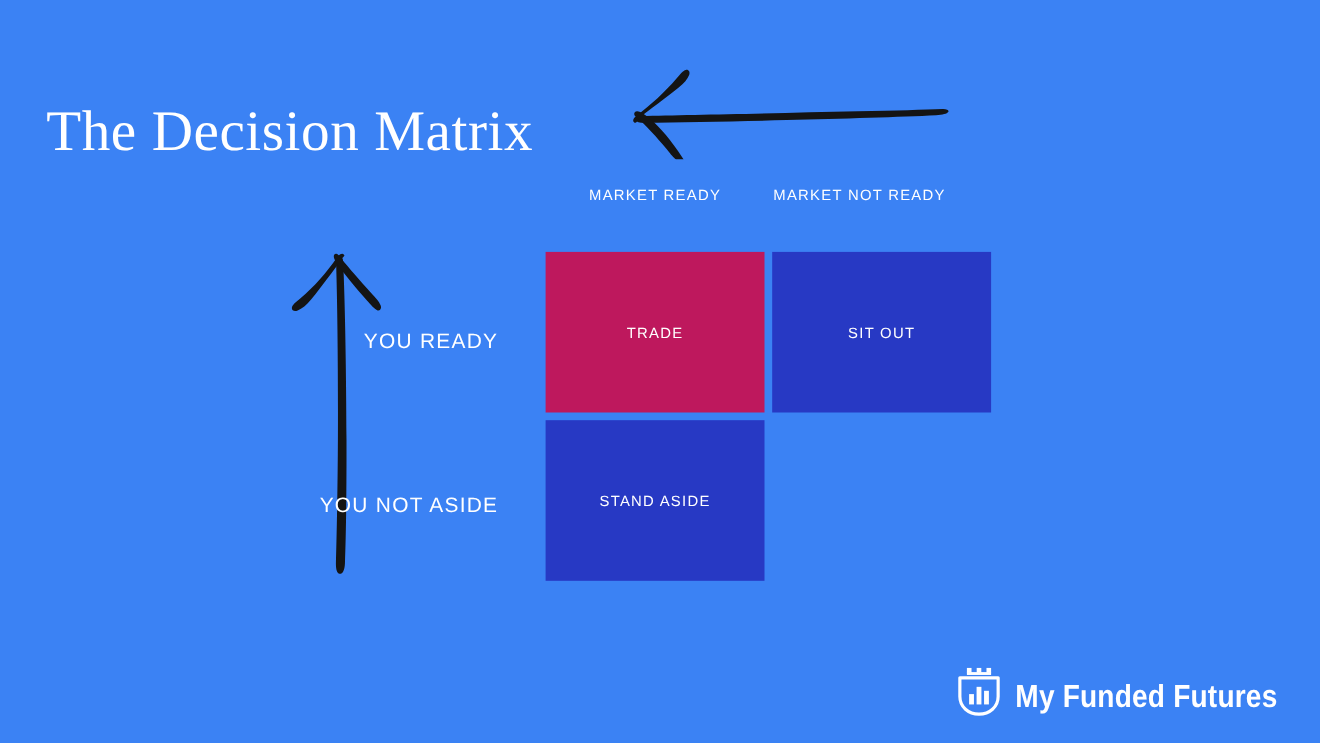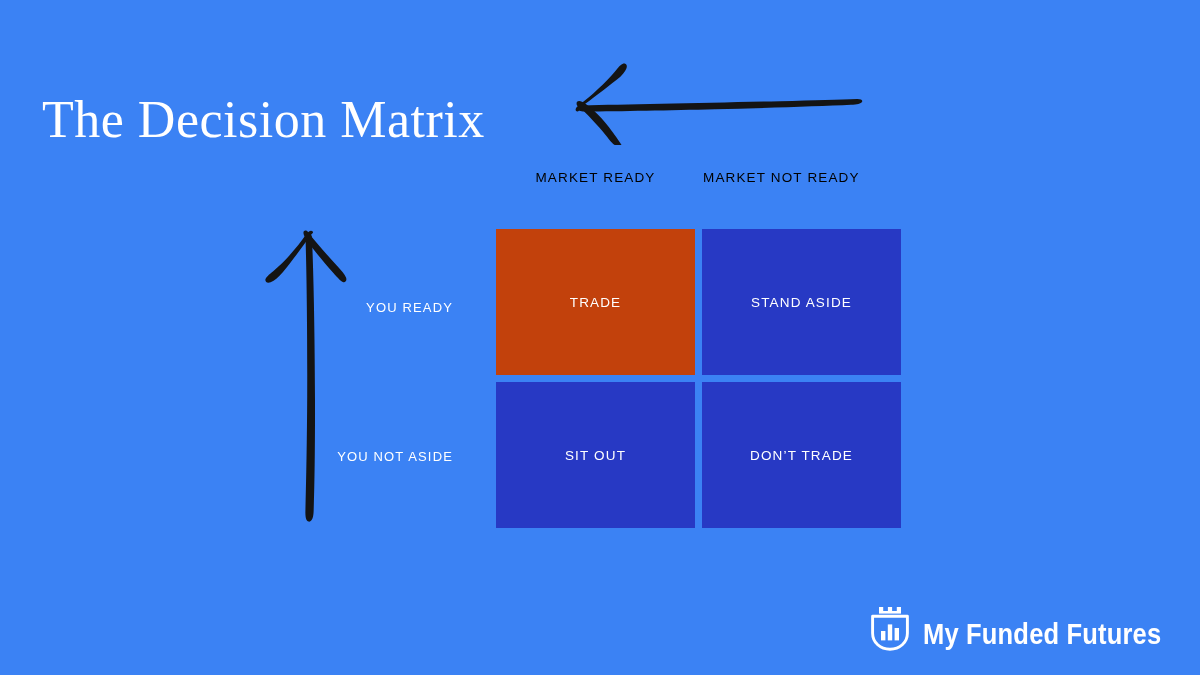--- a/index.html
+++ b/index.html
@@ -58,32 +58,32 @@
     pointer-events: none;
   }
   .ink { fill: #141414; }
 
   
   .col-head {
     position: absolute;
     top: 170px;
     font-size: 13.5px;
     letter-spacing: 1.15px;
-    color: #000000;
+    color: #ffffff;
     font-weight: 400;
     white-space: nowrap;
   }
   .col-head.c1 { left: 496px; width: 199px; text-align: center; }
   .col-head.c2 { left: 703px; width: 196px; }
 
   
   .row-label {
     position: absolute;
     right: 747px;       
-    font-size: 13px;
+    font-size: 19px;
     letter-spacing: 1.15px;
     color: #ffffff;
     font-weight: 400;
     text-align: right;
     white-space: nowrap;
   }
   .row-label.r1 { top: 300px; }
   .row-label.r2 { top: 449px; }
 
   
@@ -103,21 +103,21 @@
     display: flex;
     align-items: center;
     justify-content: center;
     color: #ffffff;
     font-size: 13.5px;
     letter-spacing: 1.15px;
     font-weight: 400;
     text-align: center;
     white-space: nowrap;
   }
-  .cell.green { background: #c2410c; }
+  .cell.green { background: #be185d; }
   .cell.navy  { background: #2739c4; }
 
   
   .logo {
     position: absolute;
     left: 870px;
     top: 605px;
     height: 46px;
     display: flex;
     align-items: flex-end;
@@ -176,23 +176,22 @@
   </svg>
 
   <div class="col-head c1">MARKET READY</div>
   <div class="col-head c2">MARKET NOT READY</div>
 
   <div class="row-label r1">YOU READY</div>
   <div class="row-label r2">YOU NOT ASIDE</div>
 
   <div class="matrix">
     <div class="cell green">TRADE</div>
+    <div class="cell navy">SIT OUT</div>
     <div class="cell navy">STAND ASIDE</div>
-    <div class="cell navy">SIT OUT</div>
-    <div class="cell navy">DON’T TRADE</div>
   </div>
 
   <div class="logo">
     <svg class="logo-mark" viewBox="0 0 40 44" aria-hidden="true">
 
       <rect x="9" y="0" width="4.2" height="4.6" fill="#ffffff"></rect>
       <rect x="17.9" y="0" width="4.2" height="4.6" fill="#ffffff"></rect>
       <rect x="26.8" y="0" width="4.2" height="4.6" fill="#ffffff"></rect>
       <rect x="9" y="4.0" width="22" height="2.6" fill="#ffffff"></rect>
 

